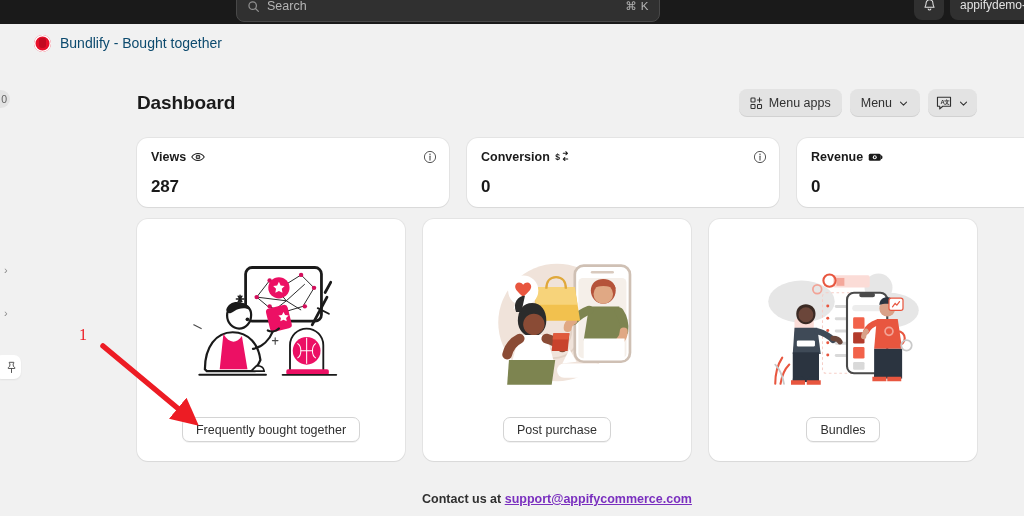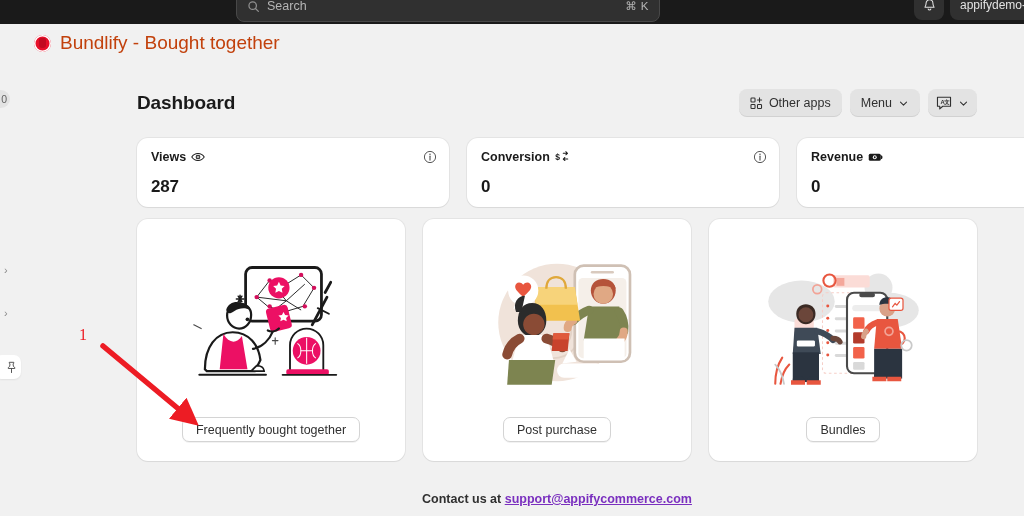--- a/index.html
+++ b/index.html
@@ -44,21 +44,21 @@
   }
   .app-favicon{
     width:17px; height:17px; border-radius:50%;
     background:#e8102a; position:relative; flex:none;
     box-shadow:0 0 0 1.5px #fff inset;
   }
   .app-favicon::after{
     content:""; position:absolute; left:5px; top:3.5px; width:7px; height:10px;
     background:#c20a20; border-radius:2px 2px 3px 3px;
   }
-  .app-title{ font-size:19px; color:#c2410c; }
+  .app-title{ font-size:14px; color:#0c4a6e; }
 
   
   .rail{ position:absolute; left:0; top:24px; width:24px; height:492px; background:#f1f1f1; }
   .rail-badge{
     position:absolute; left:-12px; top:66px; width:22px; height:18px;
     background:#e3e3e3; border-radius:9px; color:#616161;
     font-size:10.5px; display:flex; align-items:center; justify-content:flex-end;
     padding-right:3px;
   }
   .rail-chev{ position:absolute; left:4px; width:10px; height:10px; color:#8a8a8a; font-size:11px; }
@@ -188,21 +188,21 @@
       <div class="head-actions">
 
         <button class="btn">
           <svg width="13" height="13" viewBox="0 0 16 16">
             <rect x="1.2" y="1.2" width="5" height="5" rx="1" fill="none" stroke="#303030" stroke-width="1.3"></rect>
             <rect x="1.2" y="9.2" width="5" height="5" rx="1" fill="none" stroke="#303030" stroke-width="1.3"></rect>
             <rect x="9.2" y="9.2" width="5" height="5" rx="1" fill="none" stroke="#303030" stroke-width="1.3"></rect>
             <line x1="11.7" y1="1.1" x2="11.7" y2="6.3" stroke="#303030" stroke-width="1.3" stroke-linecap="round"></line>
             <line x1="9.1" y1="3.7" x2="14.3" y2="3.7" stroke="#303030" stroke-width="1.3" stroke-linecap="round"></line>
           </svg>
-          <span>Other apps</span>
+          <span>Menu apps</span>
         </button>
 
 
         <button class="btn">
           <span>Menu</span>
           <svg width="11" height="11" viewBox="0 0 16 16">
             <path d="M3.6 6l4.4 4.4L12.4 6" fill="none" stroke="#303030" stroke-width="1.5" stroke-linecap="round" stroke-linejoin="round"></path>
           </svg>
         </button>
 

